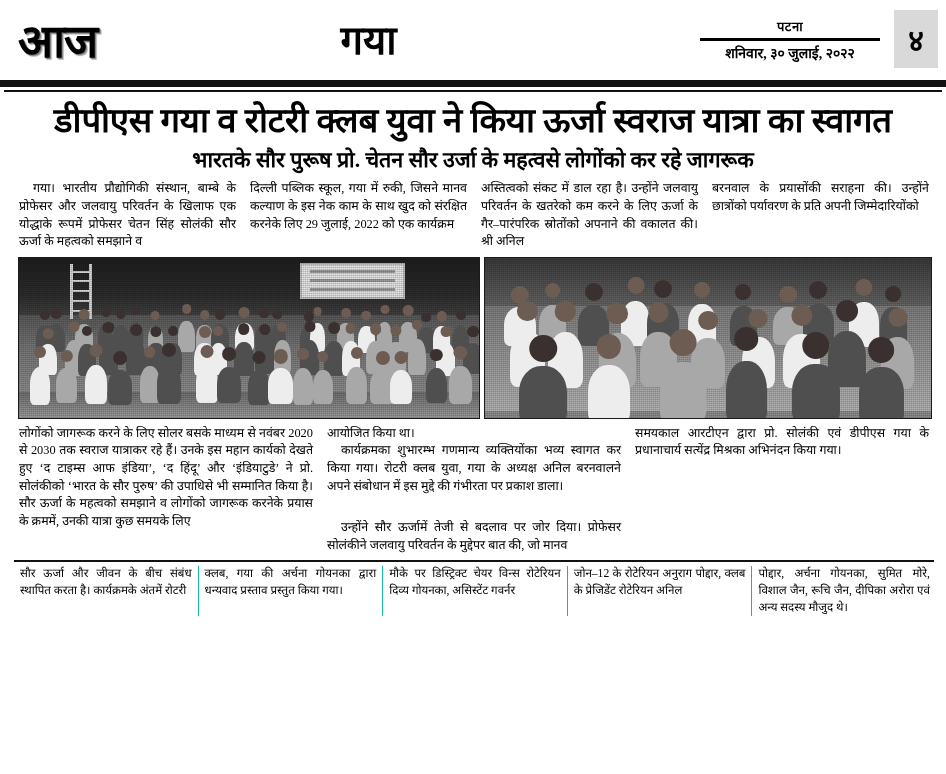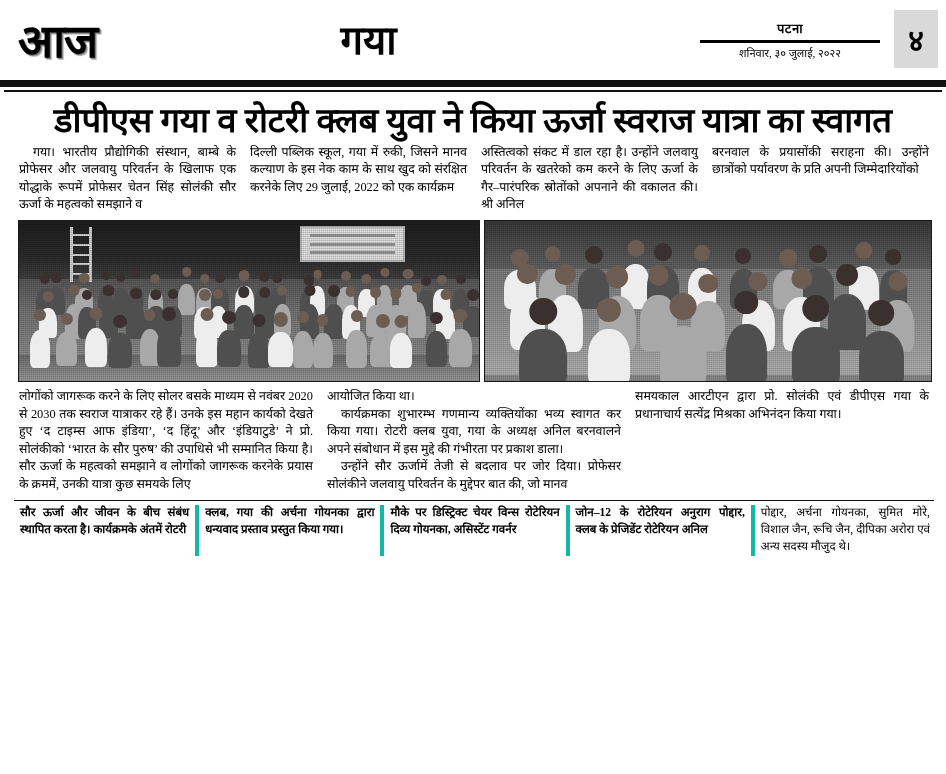--- a/index.html
+++ b/index.html
@@ -38,21 +38,21 @@
     display:flex;flex-direction:column;align-items:center;
   }
   .dateblock .city{
     font-size:13px;font-weight:bold;letter-spacing:.5px;
     padding-bottom:2px;
   }
   .dateblock .dline{
     width:180px;height:3px;background:#000;margin:1px 0 2px 0;
   }
   .dateblock .date{
-    font-size:11px;font-weight:normal;white-space:nowrap;
+    font-size:14px;font-weight:bold;white-space:nowrap;
   }
   .pagenum{
     flex:0 0 auto;
     width:44px;height:58px;
     background:#d9d9d9;
     display:flex;align-items:center;justify-content:center;
     font-size:30px;font-weight:bold;
     margin-left:8px;
   }
 
@@ -170,21 +170,21 @@
     box-sizing:border-box;
   }
   .c6{
     flex:1 1 0;
     font-size:11.6px;
     line-height:1.45;
     text-align:justify;
     padding:0 6px;
     box-sizing:border-box;
   }
-  .c6:not(:last-child){border-right:4px solid #14b8a6;font-weight:bold;}
+  .c6:not(:last-child){border-right:1px solid #14b8a6;}
 </style>
 </head>
 <body>
 
 <div class="page">
 
   <div class="masthead">
     <div class="logo">आज</div>
     <div class="edition">गया</div>
     <div class="dateblock">
@@ -192,20 +192,21 @@
       <div class="dline"></div>
       <div class="date">शनिवार, ३० जुलाई, २०२२</div>
     </div>
     <div class="pagenum">४</div>
   </div>
 
   <div class="rule-thick"></div>
   <div class="rule-thin"></div>
 
   <div class="headline">डीपीएस गया व रोटरी क्लब युवा ने किया ऊर्जा स्वराज यात्रा का स्वागत</div>
+  <div class="subhead">भारतके सौर पुरूष प्रो. चेतन सौर उर्जा के महत्वसे लोगोंको कर रहे जागरूक</div>
 
   <div class="cols">
     <div class="col c4 indent">गया। भारतीय प्रौद्योगिकी संस्थान, बाम्बे के प्रोफेसर और जलवायु परिवर्तन के खिलाफ एक योद्धाके रूपमें प्रोफेसर चेतन सिंह सोलंकी सौर ऊर्जा के महत्वको समझाने व</div>
     <div class="col c4">दिल्ली पब्लिक स्कूल, गया में रुकी, जिसने मानव कल्याण के इस नेक काम के साथ खुद को संरक्षित करनेके लिए 29 जुलाई, 2022 को एक कार्यक्रम</div>
     <div class="col c4">अस्तित्वको संकट में डाल रहा है। उन्होंने जलवायु परिवर्तन के खतरेको कम करने के लिए ऊर्जा के गैर–पारंपरिक स्रोतोंको अपनाने की वकालत की। श्री अनिल</div>
     <div class="col c4">बरनवाल के प्रयासोंकी सराहना की। उन्होंने छात्रोंको पर्यावरण के प्रति अपनी जिम्मेदारियोंको</div>
   </div>
 
   <div class="photos">
 
@@ -327,21 +328,21 @@
       <div class="grain"></div>
     </div>
 
   </div>
 
   <div class="cols" style="padding-top:6px;">
     <div class="col c4">लोगोंको जागरूक करने के लिए सोलर बसके माध्यम से नवंबर 2020 से 2030 तक स्वराज यात्राकर रहे हैं। उनके इस महान कार्यको देखते हुए ‘द टाइम्स आफ इंडिया’, ‘द हिंदू’ और ‘इंडियाटुडे’ ने प्रो. सोलंकीको ‘भारत के सौर पुरुष’ की उपाधिसे भी सम्मानित किया है। सौर ऊर्जा के महत्वको समझाने व लोगोंको जागरूक करनेके प्रयास के क्रममें, उनकी यात्रा कुछ समयके लिए</div>
     <div class="col c4">
         <div style="text-align: justify;">आयोजित किया था।</div>
         <div style="text-indent: 14px; text-align: justify;">कार्यक्रमका शुभारम्भ गणमान्य व्यक्तियोंका भव्य स्वागत कर किया गया। रोटरी क्लब युवा, गया के अध्यक्ष अनिल बरनवालने अपने संबोधान में इस मुद्दे की गंभीरता पर प्रकाश डाला।</div>
-        <div style="text-indent: 14px; text-align: justify;">उन्होंने सौर ऊर्जामें तेजी से बदलाव पर जोर दिया। प्रोफेसर सोलंकीने जलवायु परिवर्तन के मुद्देपर बात की, जो मानव</div>
+        <div style="text-indent: 14px; text-align: justify; margin-top: 24px;">उन्होंने सौर ऊर्जामें तेजी से बदलाव पर जोर दिया। प्रोफेसर सोलंकीने जलवायु परिवर्तन के मुद्देपर बात की, जो मानव</div>
       </div>
     <div class="col c4">
         <div style="text-align: justify;">समयकाल आरटीएन द्वारा प्रो. सोलंकी एवं डीपीएस गया के प्रधानाचार्य सत्येंद्र मिश्रका अभिनंदन किया गया।</div>
       </div>
   </div>
 
   <div class="rule-bottom"></div>
 
   <div class="cols6">
     <div class="c6">सौर ऊर्जा और जीवन के बीच संबंध स्थापित करता है। कार्यक्रमके अंतमें रोटरी</div>

